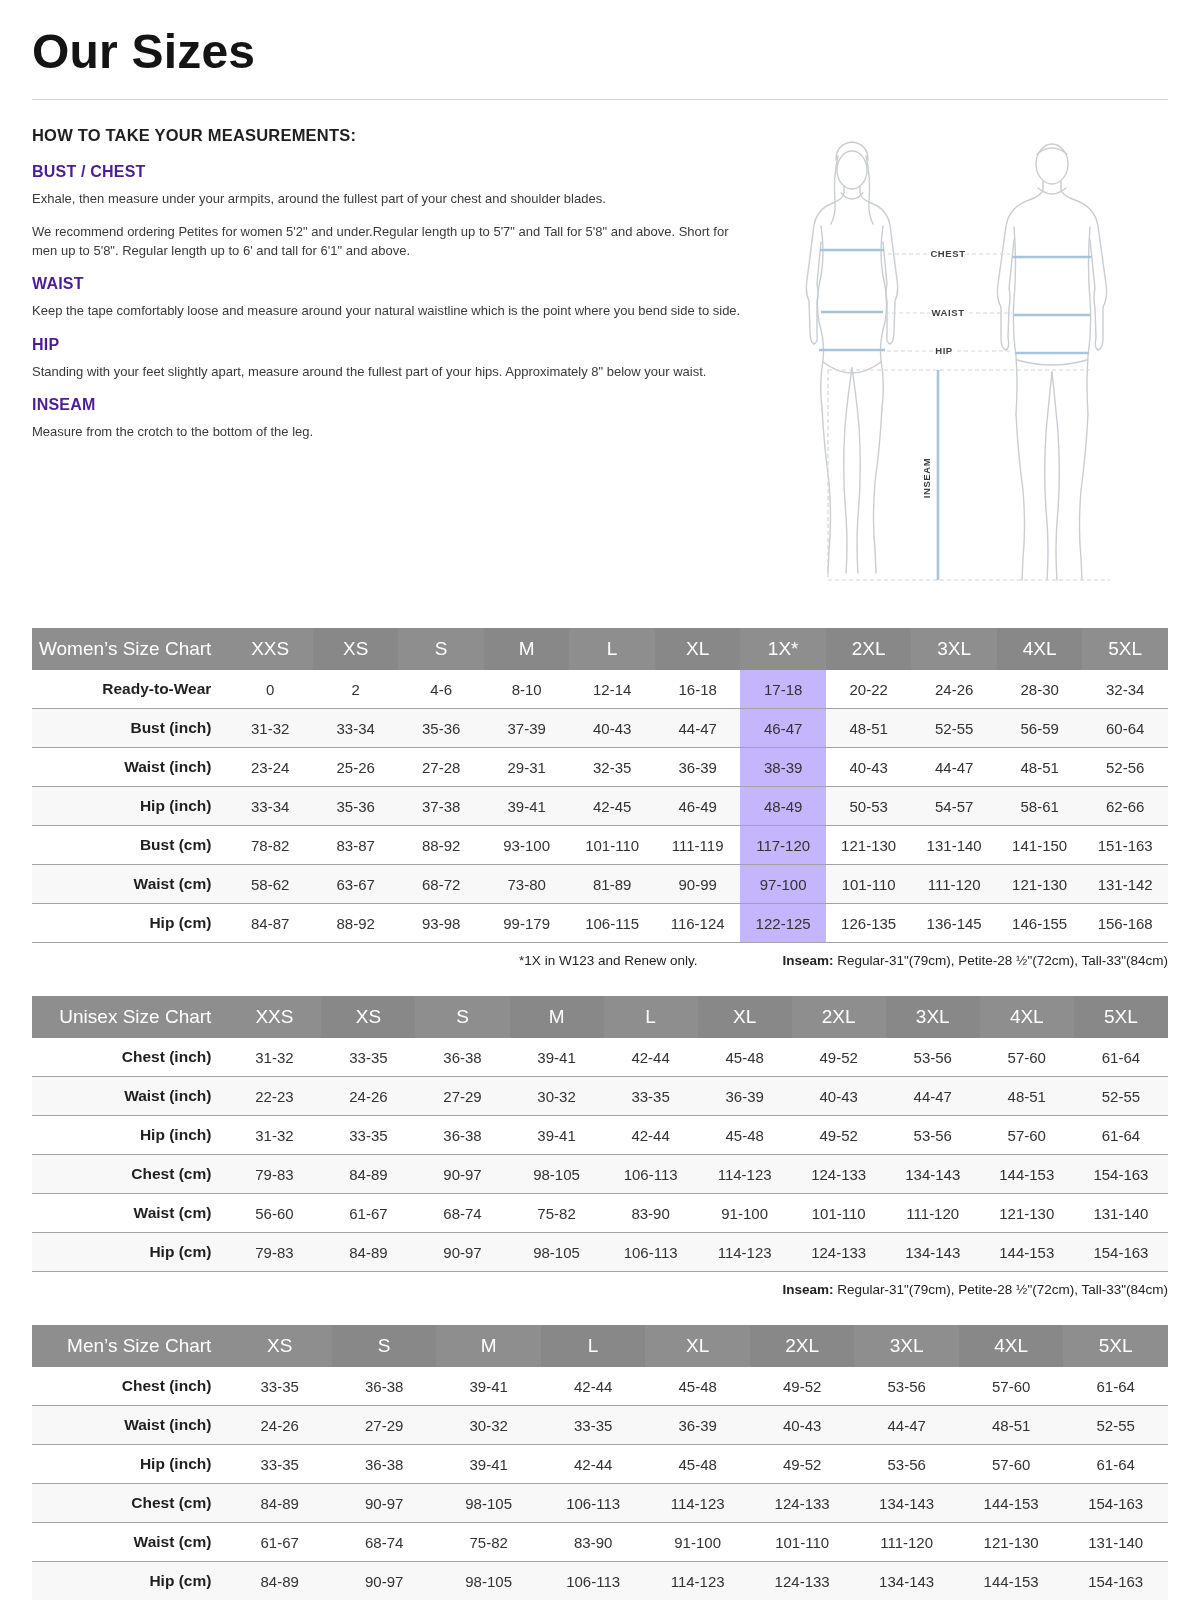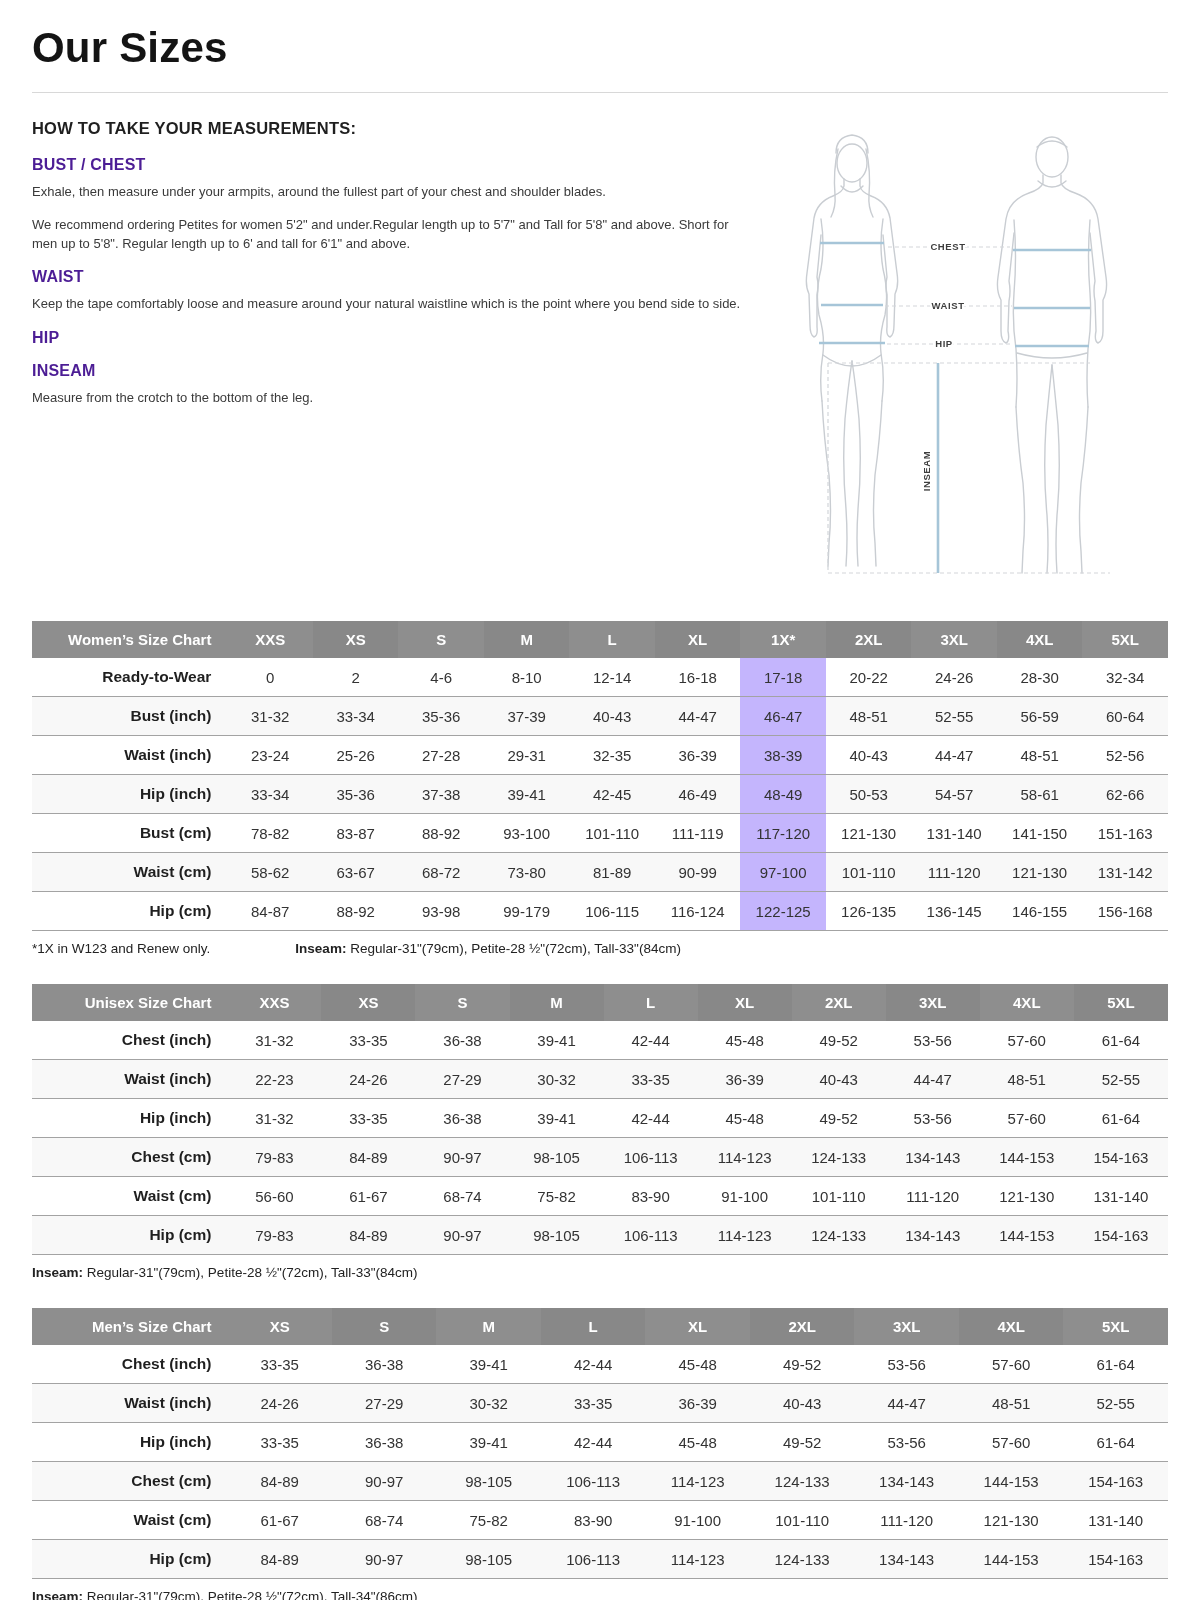--- a/index.html
+++ b/index.html
@@ -5,21 +5,21 @@
   * { box-sizing: border-box; margin: 0; padding: 0; }
   html, body { background: #ffffff; }
   body {
     width: 1200px;
     font-family: "Liberation Sans", sans-serif;
     color: #333;
   }
   .page { padding: 24px 32px 28px 32px; }
 
   h1.title {
-    font-size: 42px;
+    font-size: 48px;
     font-weight: 800;
     color: #141414;
     letter-spacing: 0.2px;
     margin-bottom: 20px;
   }
   .rule { border: none; border-top: 1px solid #d8d8d8; margin-bottom: 26px; }
 
   .top { display: flex; gap: 14px; align-items: flex-start; }
   .howto { flex: 1; max-width: 724px; }
   .howto h2 {
@@ -39,36 +39,36 @@
     font-family: "Liberation Sans", sans-serif;
     font-size: 9.5px; font-weight: 700; fill: #3d3d3d; letter-spacing: 0.6px;
     paint-order: stroke; stroke: #ffffff; stroke-width: 4px;
   }
 
   .table-block { margin-top: 28px; }
   table.size-chart { width: 100%; border-collapse: collapse; table-layout: fixed; }
   .size-chart col.label-col { width: 17.2%; }
   .size-chart thead th {
     background: #8e8e8e; color: #ffffff;
-    font-size: 15px; font-weight: 700;
+    font-size: 19px; font-weight: 400;
     padding: 10px 2px; text-align: center;
   }
   .size-chart thead th:nth-child(odd) { background: #888888; }
   .size-chart thead th.corner { text-align: right; padding-right: 16px; background: #8e8e8e; }
   .size-chart tbody tr { border-bottom: 1px solid #a3a3a3; }
   .size-chart tbody tr:nth-child(even) { background: #f8f8f8; }
   .size-chart tbody th {
     text-align: right; padding: 10px 16px 10px 4px;
     font-size: 15.5px; font-weight: 700; color: #1f1f1f;
   }
   .size-chart td { text-align: center; font-size: 15px; color: #333; padding: 10px 2px; }
   .size-chart td.hl { background: #c4b5fd; }
 
   .notes {
-    display: flex; align-items: baseline;
+    display: flex; justify-content: flex-end; align-items: baseline;
     margin-top: 10px; font-size: 13.5px; color: #222;
   }
   .notes .footnote { margin-right: 85px; color: #222; }
   .notes .inseam-note b { font-weight: 700; }
 </style>
 </head>
 <body>
 
 <div class="page">
 
@@ -85,20 +85,21 @@
           </div>
           <div class="howto-section">
             <p>We recommend ordering Petites for women 5'2" and under.Regular length up to 5'7" and Tall for 5'8" and above. Short for men up to 5'8". Regular length up to 6' and tall for 6'1" and above.</p>
           </div>
           <div class="howto-section">
             <h3>WAIST</h3>
             <p>Keep the tape comfortably loose and measure around your natural waistline which is the point where you bend side to side.</p>
           </div>
           <div class="howto-section">
             <h3>HIP</h3>
+            <p>Standing with your feet slightly apart, measure around the fullest part of your hips. Approximately 8" below your waist.</p>
           </div>
           <div class="howto-section">
             <h3>INSEAM</h3>
             <p>Measure from the crotch to the bottom of the leg.</p>
           </div>
         </div>
     </section>
 
     <div class="diagram">
       <svg viewBox="0 0 380 470" width="380" height="470">

